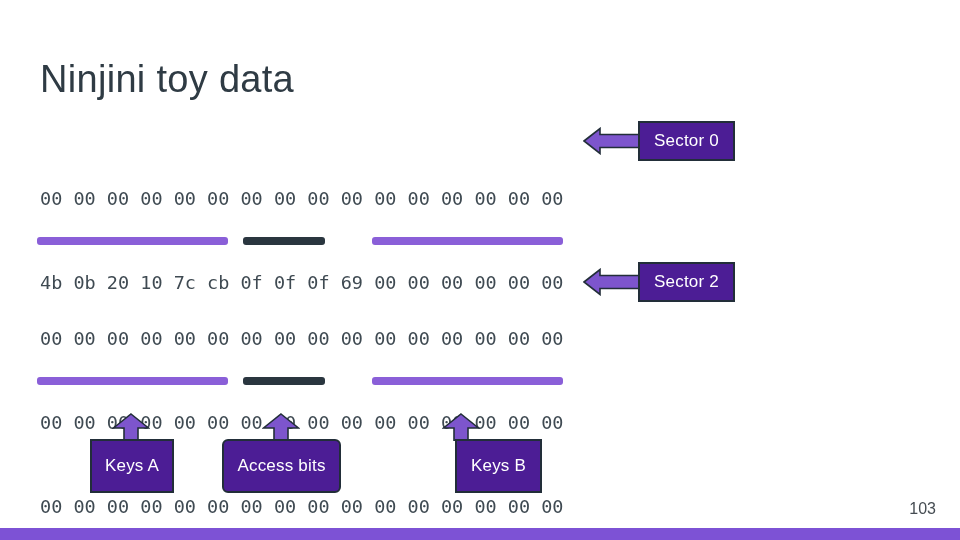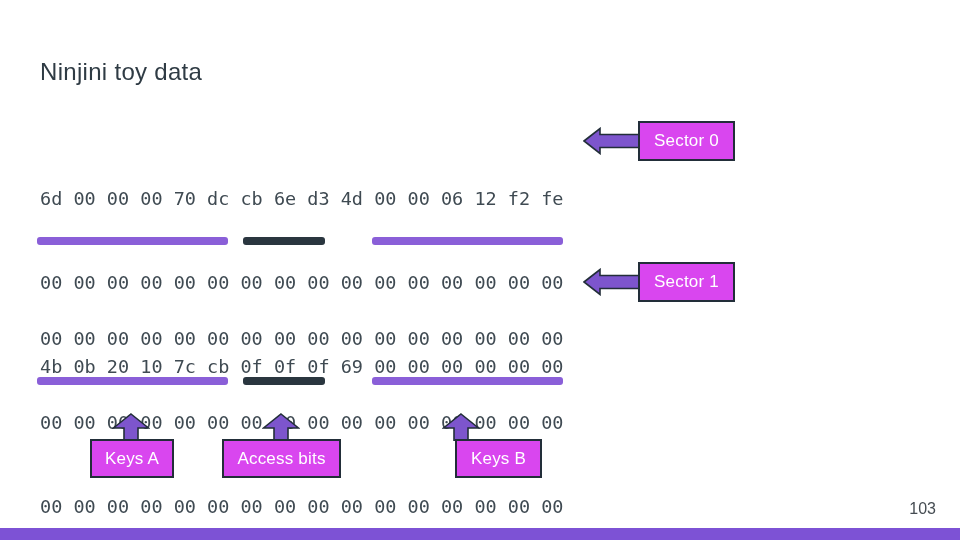--- a/index.html
+++ b/index.html
@@ -6,56 +6,56 @@
   html, body { width: 960px; height: 540px; }
   body {
     position: relative;
     width: 960px; height: 540px;
     background: #ffffff;
     font-family: "Liberation Sans", sans-serif;
     overflow: hidden;
   }
   .slide-title {
     position: absolute; left: 40px; top: 58px;
-    font-size: 24px; font-weight: 400; letter-spacing: 0.3px;
+    font-size: 38px; font-weight: 400; letter-spacing: 0.3px;
     color: #2f3b44;
   }
   .hexblock {
     position: absolute; left: 40px;
     font-family: "DejaVu Sans Mono", monospace;
     font-size: 18.5px; line-height: 28px;
     color: #3f4a52; white-space: pre;
   }
   #hexblock-sector0 { top: 129px; }
   #hexblock-sector1 { top: 269px; }
   .underline { position: absolute; height: 8px; border-radius: 3px; }
   .underline.purple { background: #8a5fd8; }
   .underline.dark   { background: #2a363f; }
   .u-keys-a  { left: 37px;  width: 191px; }
   .u-access  { left: 243px; width: 82px;  }
   .u-keys-b  { left: 372px; width: 191px; }
   .u-row1 { top: 237px; }
   .u-row2 { top: 377px; }
   .callout-box {
     position: absolute;
-    background: #d946ef;
+    background: #4c1d95;
     border: 2px solid #222e39;
     color: #ffffff;
     display: flex; align-items: center; justify-content: center;
     font-size: 17px; letter-spacing: 0.2px;
   }
   .sector-box { width: 97px; height: 40px; }
   #sector0-box { left: 638px; top: 121px; }
   #sector1-box { left: 638px; top: 262px; }
   .left-arrow { position: absolute; width: 57px; height: 28px; }
   #sector0-arrow { left: 583px; top: 127px; }
   #sector1-arrow { left: 583px; top: 268px; }
-  .bottom-box { height: 39px; top: 439px; }
+  .bottom-box { height: 54px; top: 439px; }
   #keys-a-box { left: 90px;  width: 84px;  }
-  #access-box { left: 222px; width: 119px; }
+  #access-box { left: 222px; width: 119px; border-radius: 6px; }
   #keys-b-box { left: 419px; width: 87px; margin-left: 36px;  }
   .up-arrow { position: absolute; width: 38px; height: 28px; top: 413px; }
   #keys-a-arrow { left: 112px; }
   #access-arrow { left: 262px; }
   #keys-b-arrow { left: 442px; }
   .footer {
     position: absolute; left: 38px; top: 502px;
     display: flex; align-items: flex-start;
     font-size: 13px; color: #3e4953; margin-top: 37px;
   }
@@ -69,21 +69,20 @@
     width: 960px; height: 12px;
     background: #7d52d5;
   }
 </style>
 </head>
 <body>
 
 <div class="slide-title">Ninjini toy data</div>
 
 <div class="hexblock" id="hexblock-sector0">
-  <div>6d 00 00 00 70 dc cb 6e d3 4d 00 00 06 12 f2 fe</div>
   <div>00 00 00 00 00 00 00 00 00 00 00 00 00 00 00 00</div>
   <div>4b 0b 20 10 7c cb 0f 0f 0f 69 00 00 00 00 00 00</div>
 </div>
 
 <div class="hexblock" id="hexblock-sector1">
   <div>00 00 00 00 00 00 00 00 00 00 00 00 00 00 00 00</div>
   <div>00 00 00 00 00 00 00 00 00 00 00 00 00 00 00 00</div>
   <div>00 00 00 00 00 00 00 00 00 00 00 00 00 00 00 00</div>
   
 </div>
@@ -100,21 +99,21 @@
   <polygon points="1,14 17,1.5 17,7.5 56,7.5 56,20.5 17,20.5 17,26.5" fill="#7d55cd" stroke="#222e39" stroke-width="1.6"></polygon>
 </svg>
 <div class="callout-box sector-box" id="sector0-box">
   <span>Sector 0</span>
 </div>
 
 <svg class="left-arrow" id="sector1-arrow" viewBox="0 0 57 28">
   <polygon points="1,14 17,1.5 17,7.5 56,7.5 56,20.5 17,20.5 17,26.5" fill="#7d55cd" stroke="#222e39" stroke-width="1.6"></polygon>
 </svg>
 <div class="callout-box sector-box" id="sector1-box">
-  <span>Sector 1</span>
+  <span>Sector 2</span>
 </div>
 
 <svg class="up-arrow" id="keys-a-arrow" viewBox="0 0 38 28">
   <polygon points="19,1 36.5,15 26,15 26,27.5 12,27.5 12,15 1.5,15" fill="#7d55cd" stroke="#222e39" stroke-width="1.6"></polygon>
 </svg>
 <div class="callout-box bottom-box" id="keys-a-box">
   <span>Keys A</span>
 </div>
 
 <svg class="up-arrow" id="access-arrow" viewBox="0 0 38 28">

